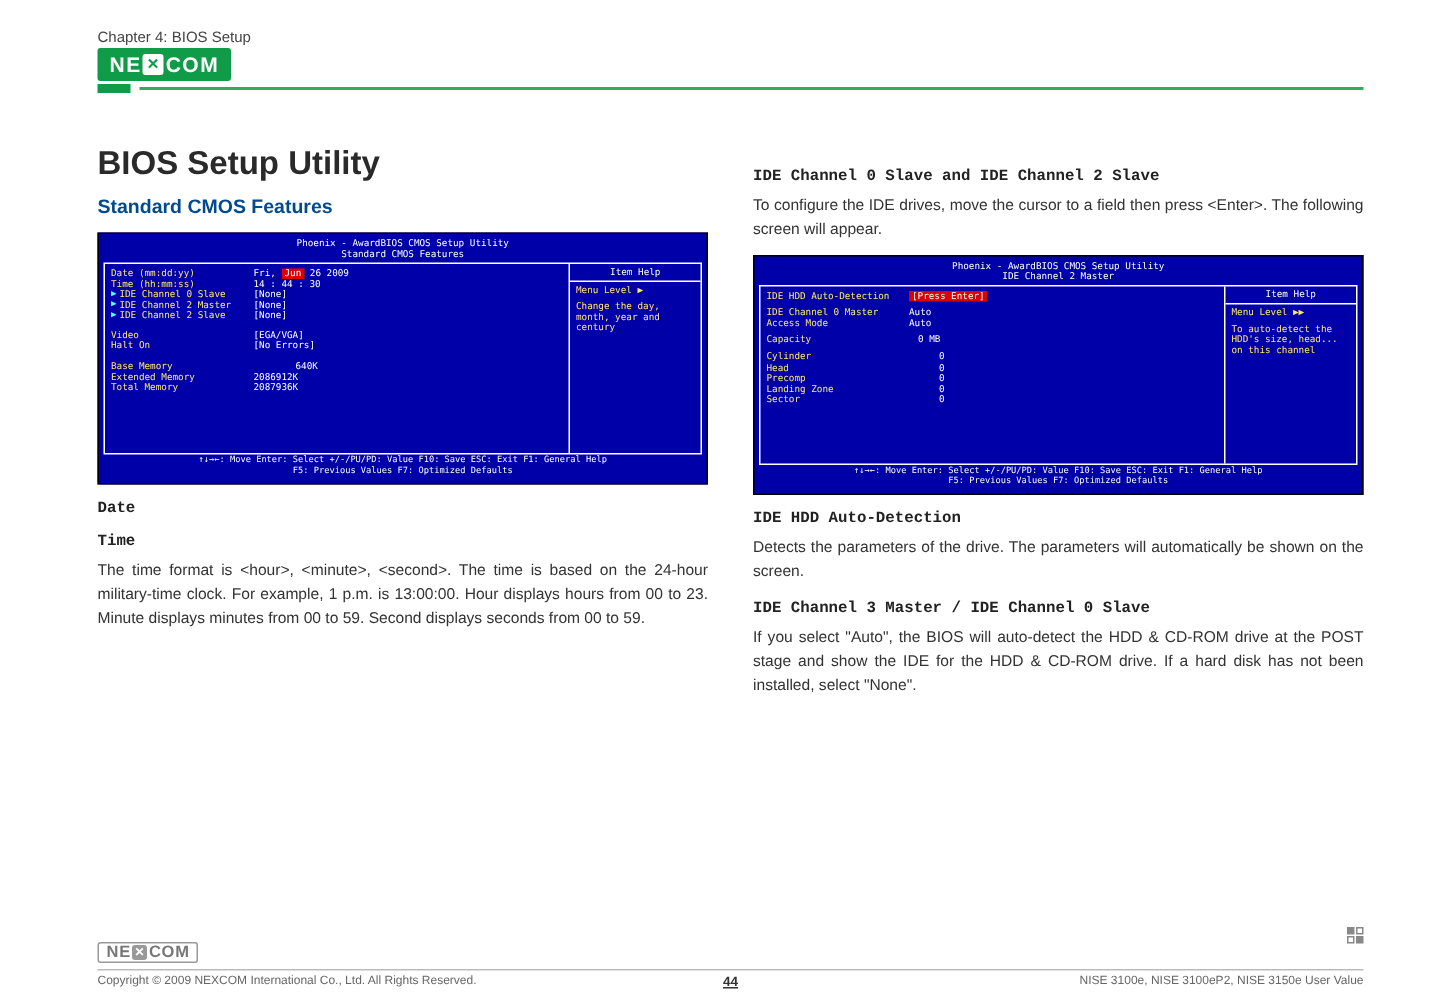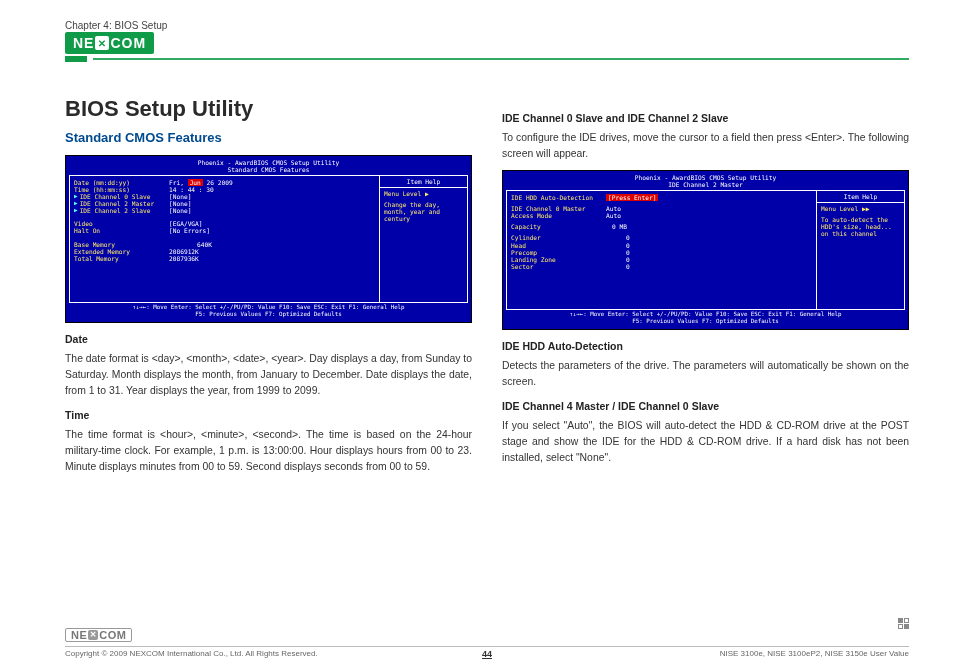--- a/index.html
+++ b/index.html
@@ -88,20 +88,21 @@
     font-size: 13px;
     font-weight: 700;
     color: #004a8f;
     margin: 4px 0 10px;
   }
   h3.subhead {
     font-size: 10.5px;
     font-weight: 700;
     color: #222;
     margin: 10px 0 6px;
+    font-family: Liberation Mono, monospace;
   }
   p {
     font-size: 10.4px;
     line-height: 1.55;
     color: #333;
     text-align: justify;
     margin-bottom: 8px;
   }
 
   
@@ -287,21 +288,20 @@
             <div class="amber">Change the day, month, year and century</div>
           </div>
         </div>
         <div class="bios-footer">
           <div>↑↓→←: Move        Enter: Select      +/-/PU/PD: Value          F10: Save       ESC: Exit       F1: General Help</div>
           <div>F5: Previous Values                               F7: Optimized Defaults</div>
         </div>
       </div>
 
       <h3 class="subhead">Date</h3>
-      <p>The date format is &lt;day&gt;, &lt;month&gt;, &lt;date&gt;, &lt;year&gt;. Day displays a day, from Sunday to Saturday. Month displays the month, from January to December. Date displays the date, from 1 to 31. Year displays the year, from 1999 to 2099.</p>
       <h3 class="subhead">Time</h3>
       <p>The time format is &lt;hour&gt;, &lt;minute&gt;, &lt;second&gt;. The time is based on the 24-hour military-time clock. For example, 1 p.m. is 13:00:00. Hour displays hours from 00 to 23. Minute displays minutes from 00 to 59. Second displays seconds from 00 to 59.</p>
     </div>
 
     <div class="col">
       <div style="height:28px"></div>
       <h3 class="subhead">IDE Channel 0 Slave and IDE Channel 2 Slave</h3>
       <p>To configure the IDE drives, move the cursor to a field then press &lt;Enter&gt;. The following screen will appear.</p>
 
       <div class="bios-box">
@@ -359,21 +359,21 @@
           </div>
         </div>
         <div class="bios-footer">
           <div>↑↓→←: Move        Enter: Select      +/-/PU/PD: Value          F10: Save       ESC: Exit       F1: General Help</div>
           <div>F5: Previous Values                               F7: Optimized Defaults</div>
         </div>
       </div>
 
       <h3 class="subhead">IDE HDD Auto-Detection</h3>
       <p>Detects the parameters of the drive. The parameters will automatically be shown on the screen.</p>
-      <h3 class="subhead">IDE Channel 4 Master / IDE Channel 0 Slave</h3>
+      <h3 class="subhead">IDE Channel 3 Master / IDE Channel 0 Slave</h3>
       <p>If you select "Auto", the BIOS will auto-detect the HDD &amp; CD-ROM drive at the POST stage and show the IDE for the HDD &amp; CD-ROM drive. If a hard disk has not been installed, select "None".</p>
     </div>
   </div>
 
   <div class="page-footer">
     <div style="display:flex; align-items:center; position:relative;">
       <div class="logo logo-footer">
         <span>NE</span>
           <span class="x">✕</span>
           <span>COM</span>

